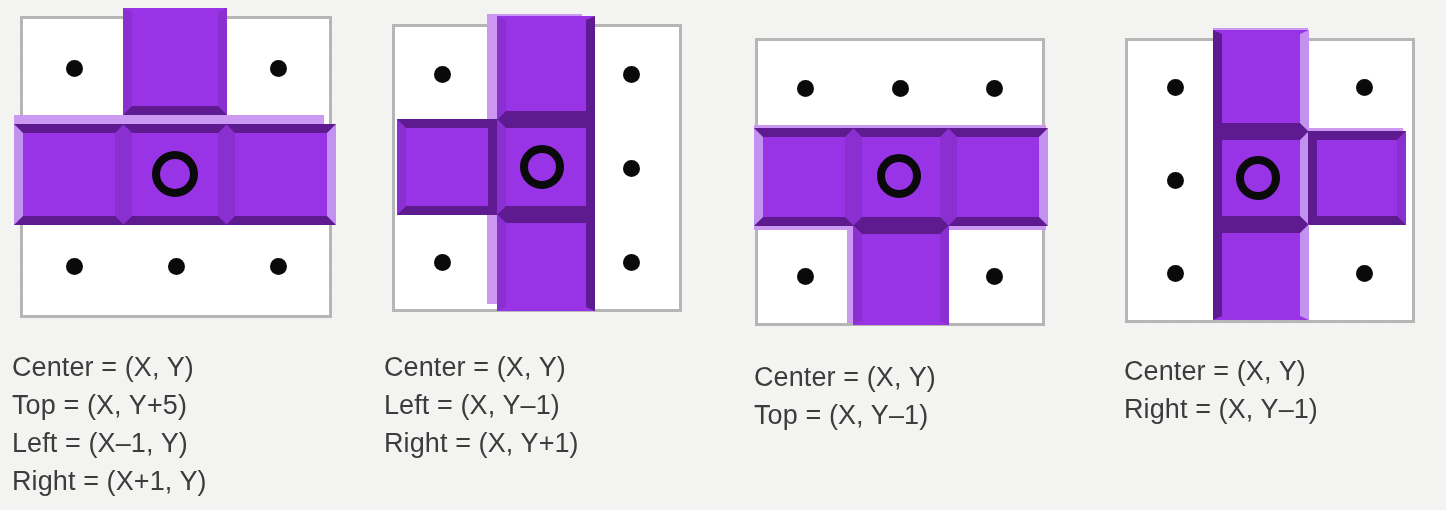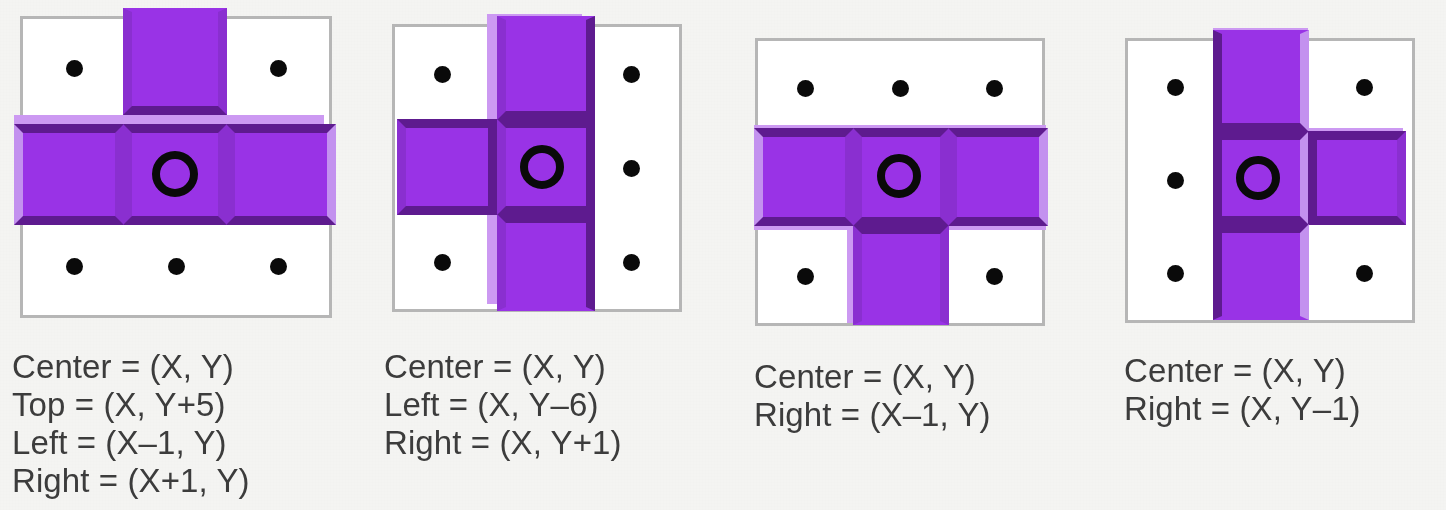--- a/index.html
+++ b/index.html
@@ -86,21 +86,21 @@
   .glow {
     position: absolute;
     background: #cc99f2;
     z-index: 2;
   }
 
   
   .caption {
     position: absolute;
     color: #3c3c3c;
-    font-size: 33px;
+    font-size: 27px;
     line-height: 38px;
     white-space: nowrap;
     letter-spacing: 0.1px;
   }
   .caption .line { display: block; }
 </style>
 </head>
 <body>
 
 <div class="panels">
@@ -181,21 +181,21 @@
     <div class="block dark-right" style="left:127px; top:119px; width:98px; height:96px;">
       <svg width="98" height="96" viewBox="0 0 98 96" style="position:absolute; left:-9px; top:-9px;">
         <circle cx="45" cy="48" r="18" fill="none" stroke="#0a0a0a" stroke-width="8"></circle>
       </svg>
     </div>
 
     <div class="block no-bottom dark-right" style="left:127px; top:214px; width:98px; height:97px;"></div>
 
     <div class="caption" style="left:14px; top:348px;">
       <span class="line">Center = (X, Y)</span>
-      <span class="line">Left = (X, Y–6)</span>
+      <span class="line">Left = (X, Y–1)</span>
       <span class="line">Right = (X, Y+1)</span>
     </div>
   </div>
 
   <div class="panel" style="left:740px; top:0px; width:375px; height:510px;">
 
     <div class="glow" style="left:14px; top:125px; width:292px; height:105px;"></div>
     <div class="glow" style="left:107px; top:125px; width:95px; height:198px;"></div>
 
     <div class="grid-frame" style="left:15px; top:38px; width:290px; height:288px;">
@@ -225,21 +225,21 @@
         <circle cx="46" cy="48" r="18" fill="none" stroke="#0a0a0a" stroke-width="8"></circle>
       </svg>
     </div>
 
     <div class="block light-right" style="left:208px; top:128px; width:100px; height:98px;"></div>
 
     <div class="block no-bottom" style="left:113px; top:225px; width:96px; height:100px;"></div>
 
     <div class="caption" style="left:14px; top:358px;">
       <span class="line">Center = (X, Y)</span>
-      <span class="line">Right = (X–1, Y)</span>
+      <span class="line">Top = (X, Y–1)</span>
     </div>
   </div>
 
   <div class="panel" style="left:1110px; top:0px; width:336px; height:510px;">
 
     <div class="glow" style="left:103px; top:28px; width:95px; height:290px;"></div>
     <div class="glow" style="left:103px; top:128px; width:190px; height:95px;"></div>
 
     <div class="grid-frame" style="left:15px; top:38px; width:290px; height:285px;">
       <div class="grid-inner">

